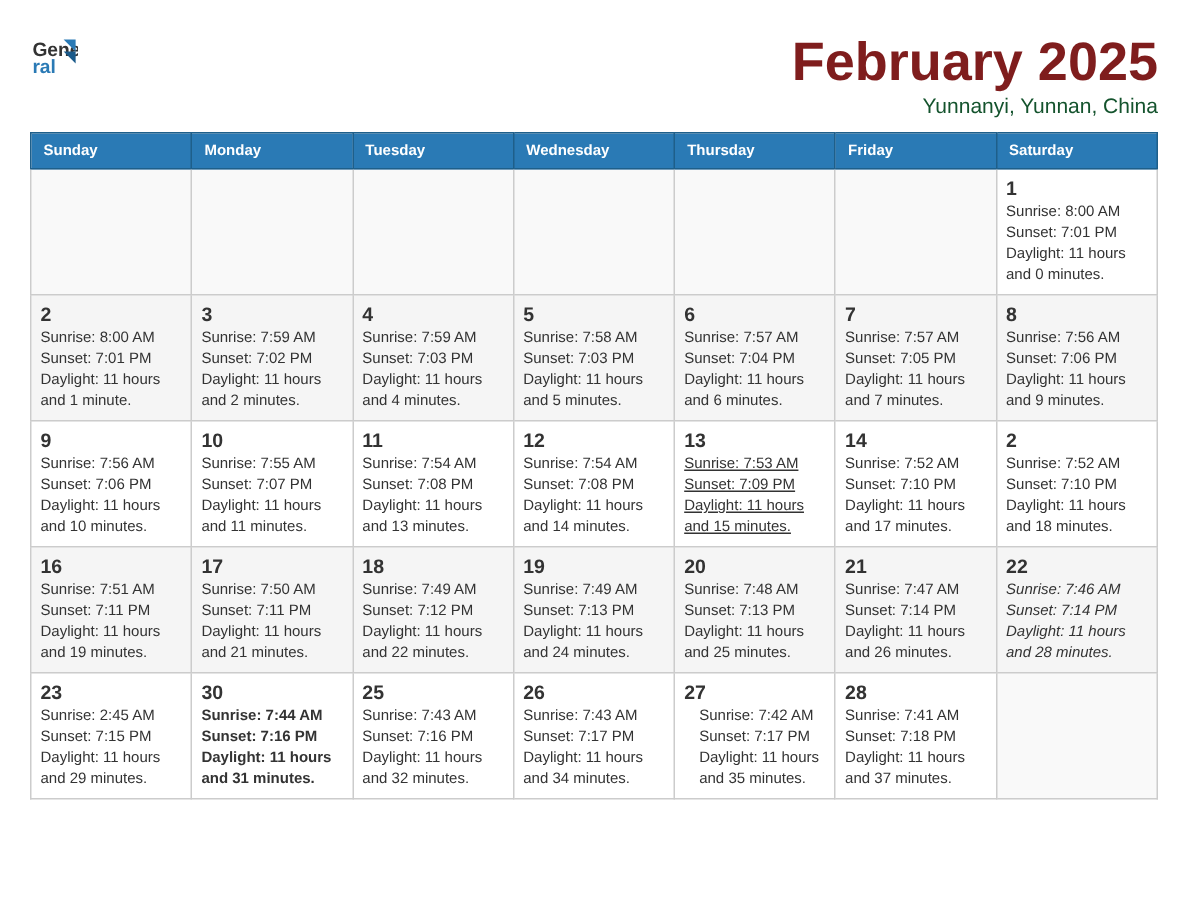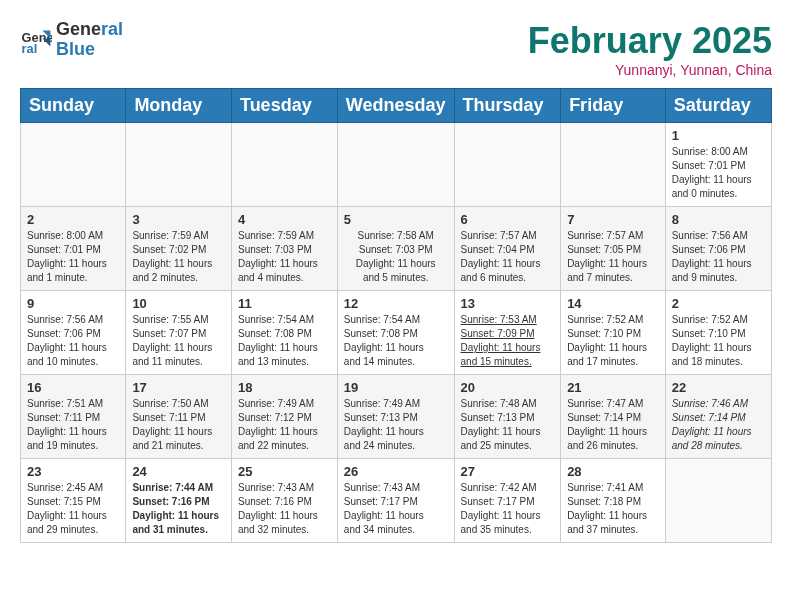--- a/index.html
+++ b/index.html
@@ -33,35 +33,35 @@
     .logo-icon {
       width: 32px;
       height: 32px;
     }
     .title-section {
       text-align: right;
     }
     .calendar-title {
       font-size: 36px;
       font-weight: bold;
-      color: #0f766e;
+      color: #7f1d1d;
     }
     .calendar-subtitle {
       font-size: 14px;
-      color: #be185d;
+      color: #14532d;
     }
     .calendar-table {
       width: 100%;
       border-collapse: collapse;
       border: 1px solid #ccc;
     }
     .calendar-table th {
       background: #2a7ab5;
       color: #fff;
-      font-size: 18px;
+      font-size: 10px;
       font-weight: bold;
       padding: 6px 8px;
       text-align: left;
       border: 1px solid #1e5f8a;
     }
     .calendar-table td {
       border: 1px solid #ccc;
       vertical-align: top;
       padding: 5px 6px;
       font-size: 10.5px;
@@ -89,25 +89,20 @@
 <body>
 
 <div class="header-section">
   <div class="logo">
     <svg class="logo-icon" viewBox="0 0 40 40">
       <text x="2" y="22" font-size="16" font-weight="bold" fill="#333">Gene</text>
       <text x="2" y="36" font-size="16" font-weight="bold" fill="#2a7ab5">ral</text>
       <polygon points="28,8 38,8 38,18" fill="#2a7ab5"></polygon>
       <polygon points="28,18 38,18 38,28" fill="#1a5a8a"></polygon>
     </svg>
-    <div>
-      <div class="logo-text">
-        Gene<span>ral</span><br><span>Blue</span>
-      </div>
-    </div>
   </div>
   <div class="title-section">
     <div class="calendar-title">February 2025</div>
     <div class="calendar-subtitle">Yunnanyi, Yunnan, China</div>
   </div>
 </div>
 
 <table class="calendar-table">
   <thead>
     <tr>
@@ -153,21 +148,21 @@
         </td>
         <td>
           <div class="day-number">4</div>
           <div class="day-info" style="white-space: pre-line;">Sunrise: 7:59 AM
 Sunset: 7:03 PM
 Daylight: 11 hours
 and 4 minutes.</div>
         </td>
         <td>
           <div class="day-number">5</div>
-          <div class="day-info" style="white-space: pre-line; text-align: center;">Sunrise: 7:58 AM
+          <div class="day-info" style="white-space: pre-line;">Sunrise: 7:58 AM
 Sunset: 7:03 PM
 Daylight: 11 hours
 and 5 minutes.</div>
         </td>
         <td>
           <div class="day-number">6</div>
           <div class="day-info" style="white-space: pre-line;">Sunrise: 7:57 AM
 Sunset: 7:04 PM
 Daylight: 11 hours
 and 6 minutes.</div>
@@ -291,21 +286,21 @@
       </tr>
       <tr class="row-even">
         <td>
           <div class="day-number">23</div>
           <div class="day-info" style="white-space: pre-line;">Sunrise: 2:45 AM
 Sunset: 7:15 PM
 Daylight: 11 hours
 and 29 minutes.</div>
         </td>
         <td>
-          <div class="day-number">24</div>
+          <div class="day-number">30</div>
           <div class="day-info" style="white-space: pre-line; font-weight: bold;">Sunrise: 7:44 AM
 Sunset: 7:16 PM
 Daylight: 11 hours
 and 31 minutes.</div>
         </td>
         <td>
           <div class="day-number">25</div>
           <div class="day-info" style="white-space: pre-line;">Sunrise: 7:43 AM
 Sunset: 7:16 PM
 Daylight: 11 hours
@@ -313,21 +308,21 @@
         </td>
         <td>
           <div class="day-number">26</div>
           <div class="day-info" style="white-space: pre-line;">Sunrise: 7:43 AM
 Sunset: 7:17 PM
 Daylight: 11 hours
 and 34 minutes.</div>
         </td>
         <td>
           <div class="day-number">27</div>
-          <div class="day-info" style="white-space: pre-line;">Sunrise: 7:42 AM
+          <div class="day-info" style="white-space: pre-line; margin-left: 10px;">Sunrise: 7:42 AM
 Sunset: 7:17 PM
 Daylight: 11 hours
 and 35 minutes.</div>
         </td>
         <td>
           <div class="day-number">28</div>
           <div class="day-info" style="white-space: pre-line;">Sunrise: 7:41 AM
 Sunset: 7:18 PM
 Daylight: 11 hours
 and 37 minutes.</div>

